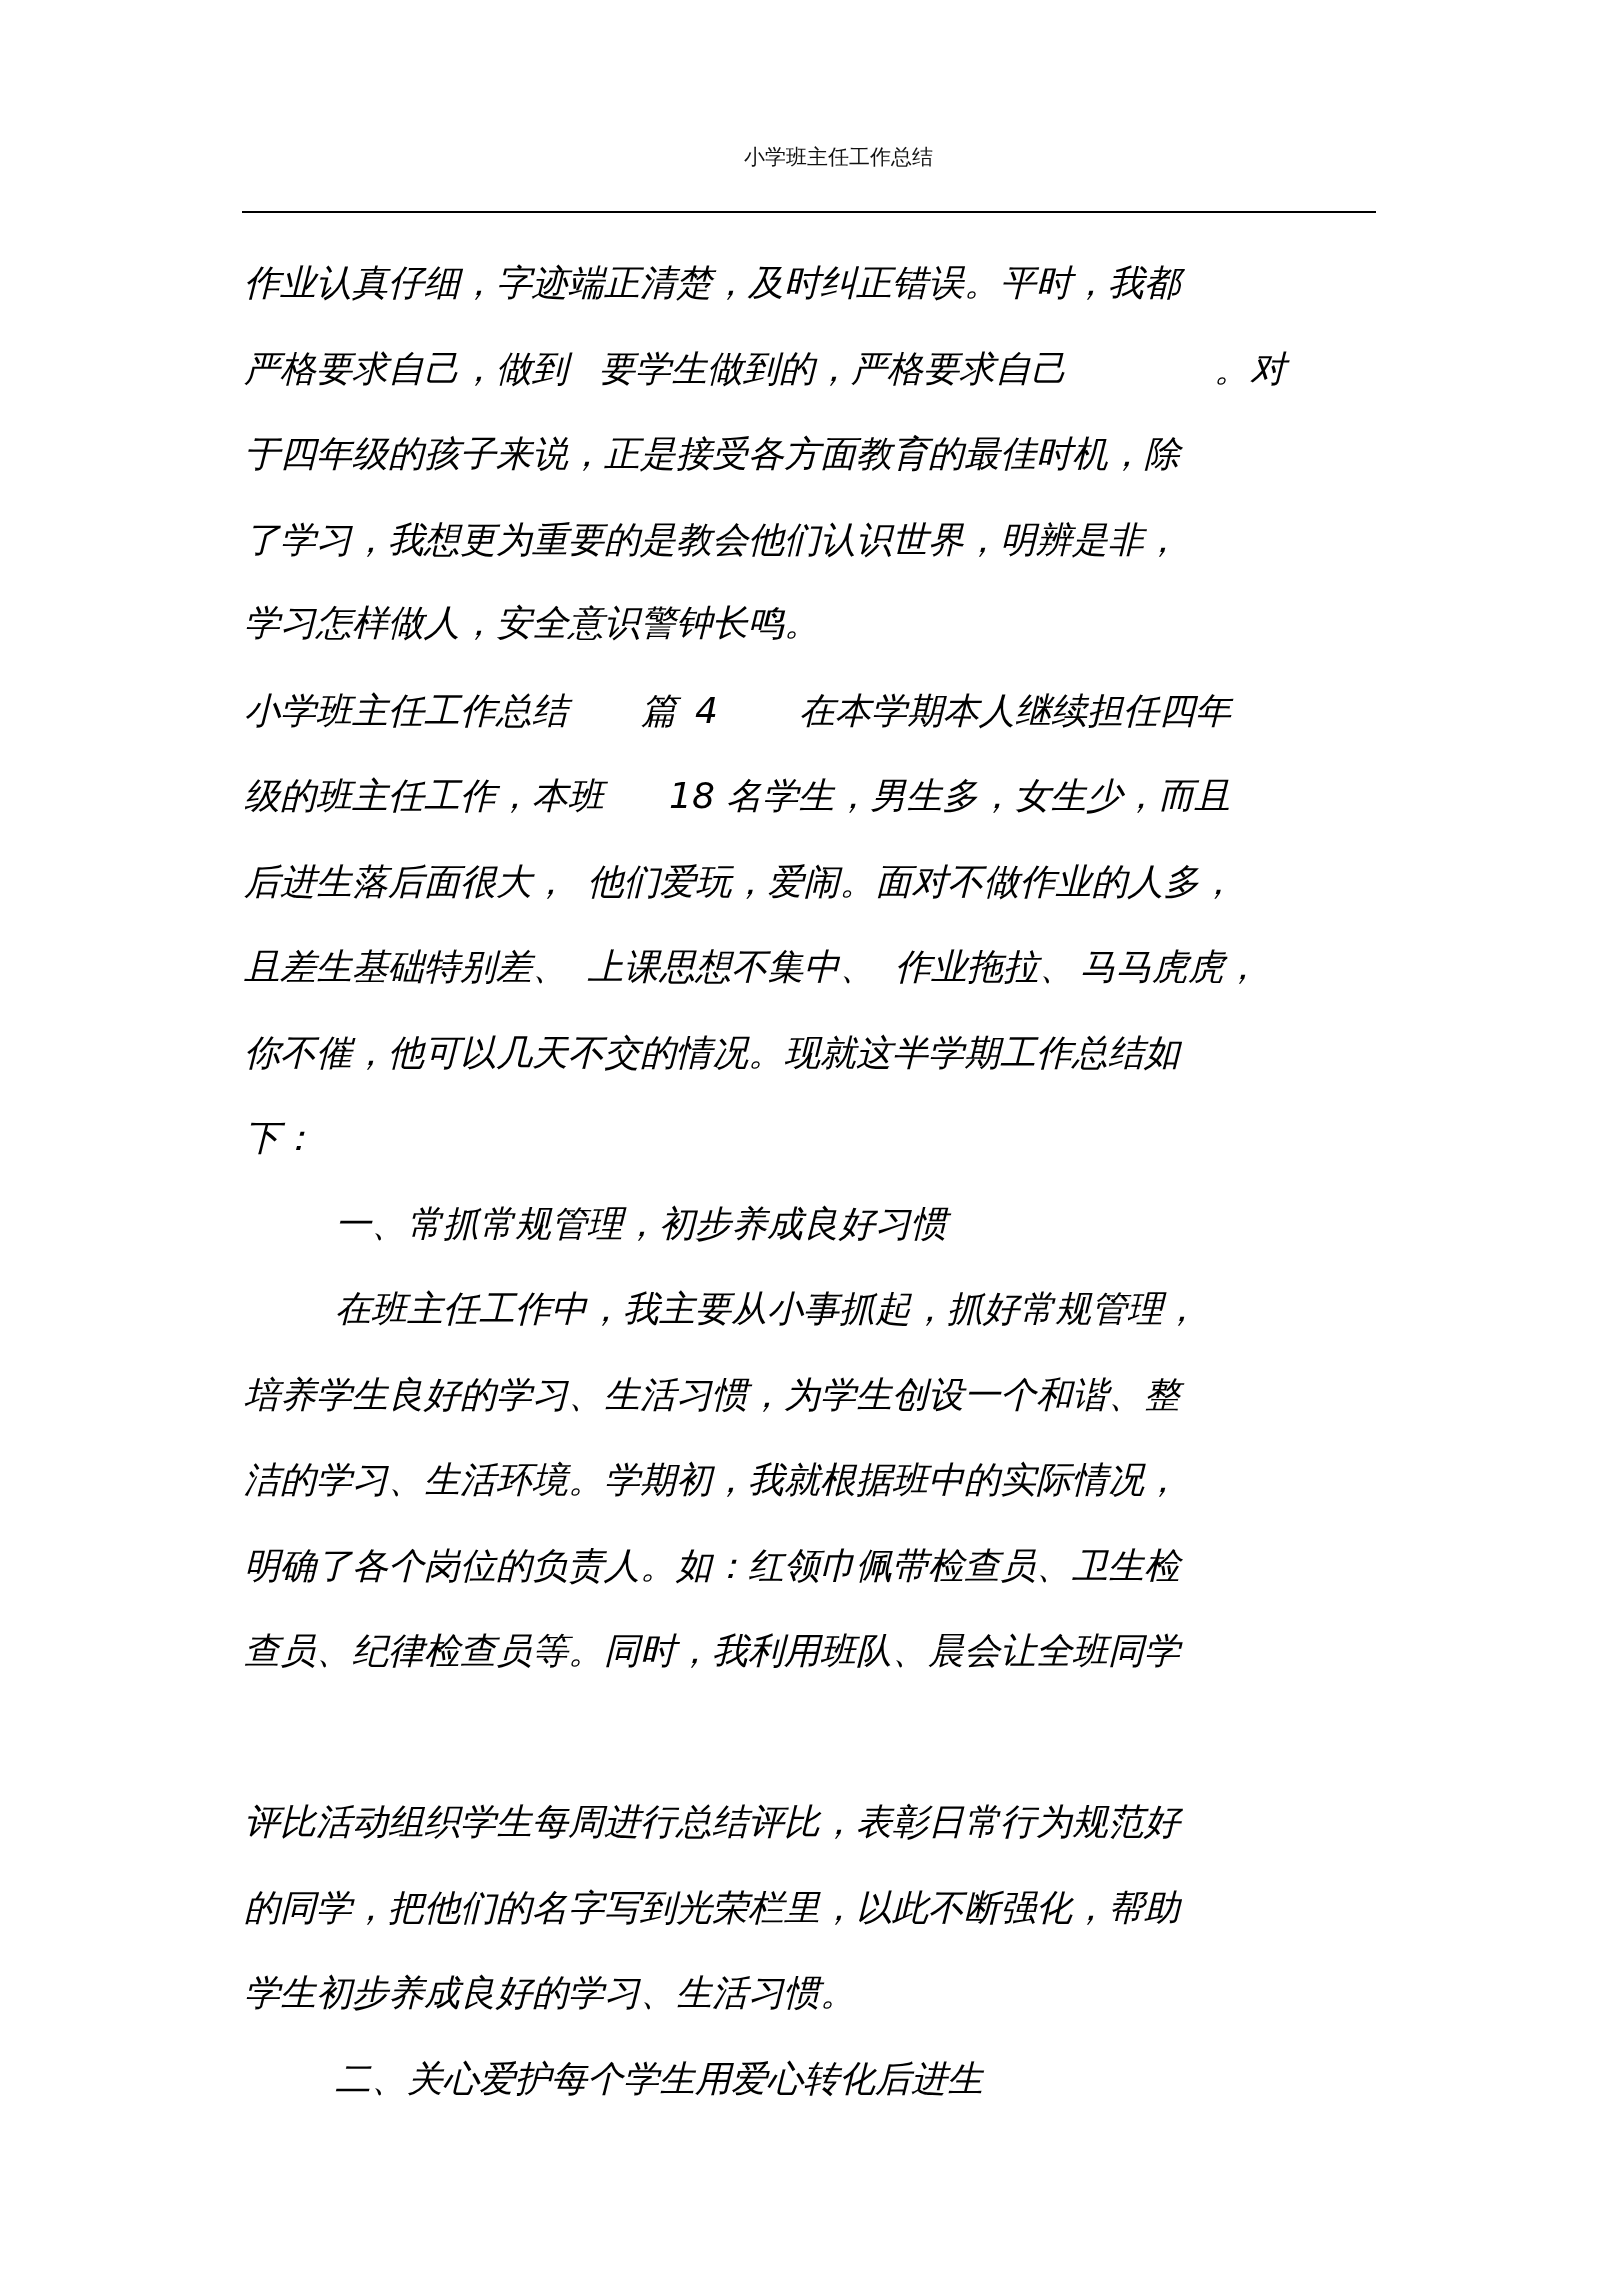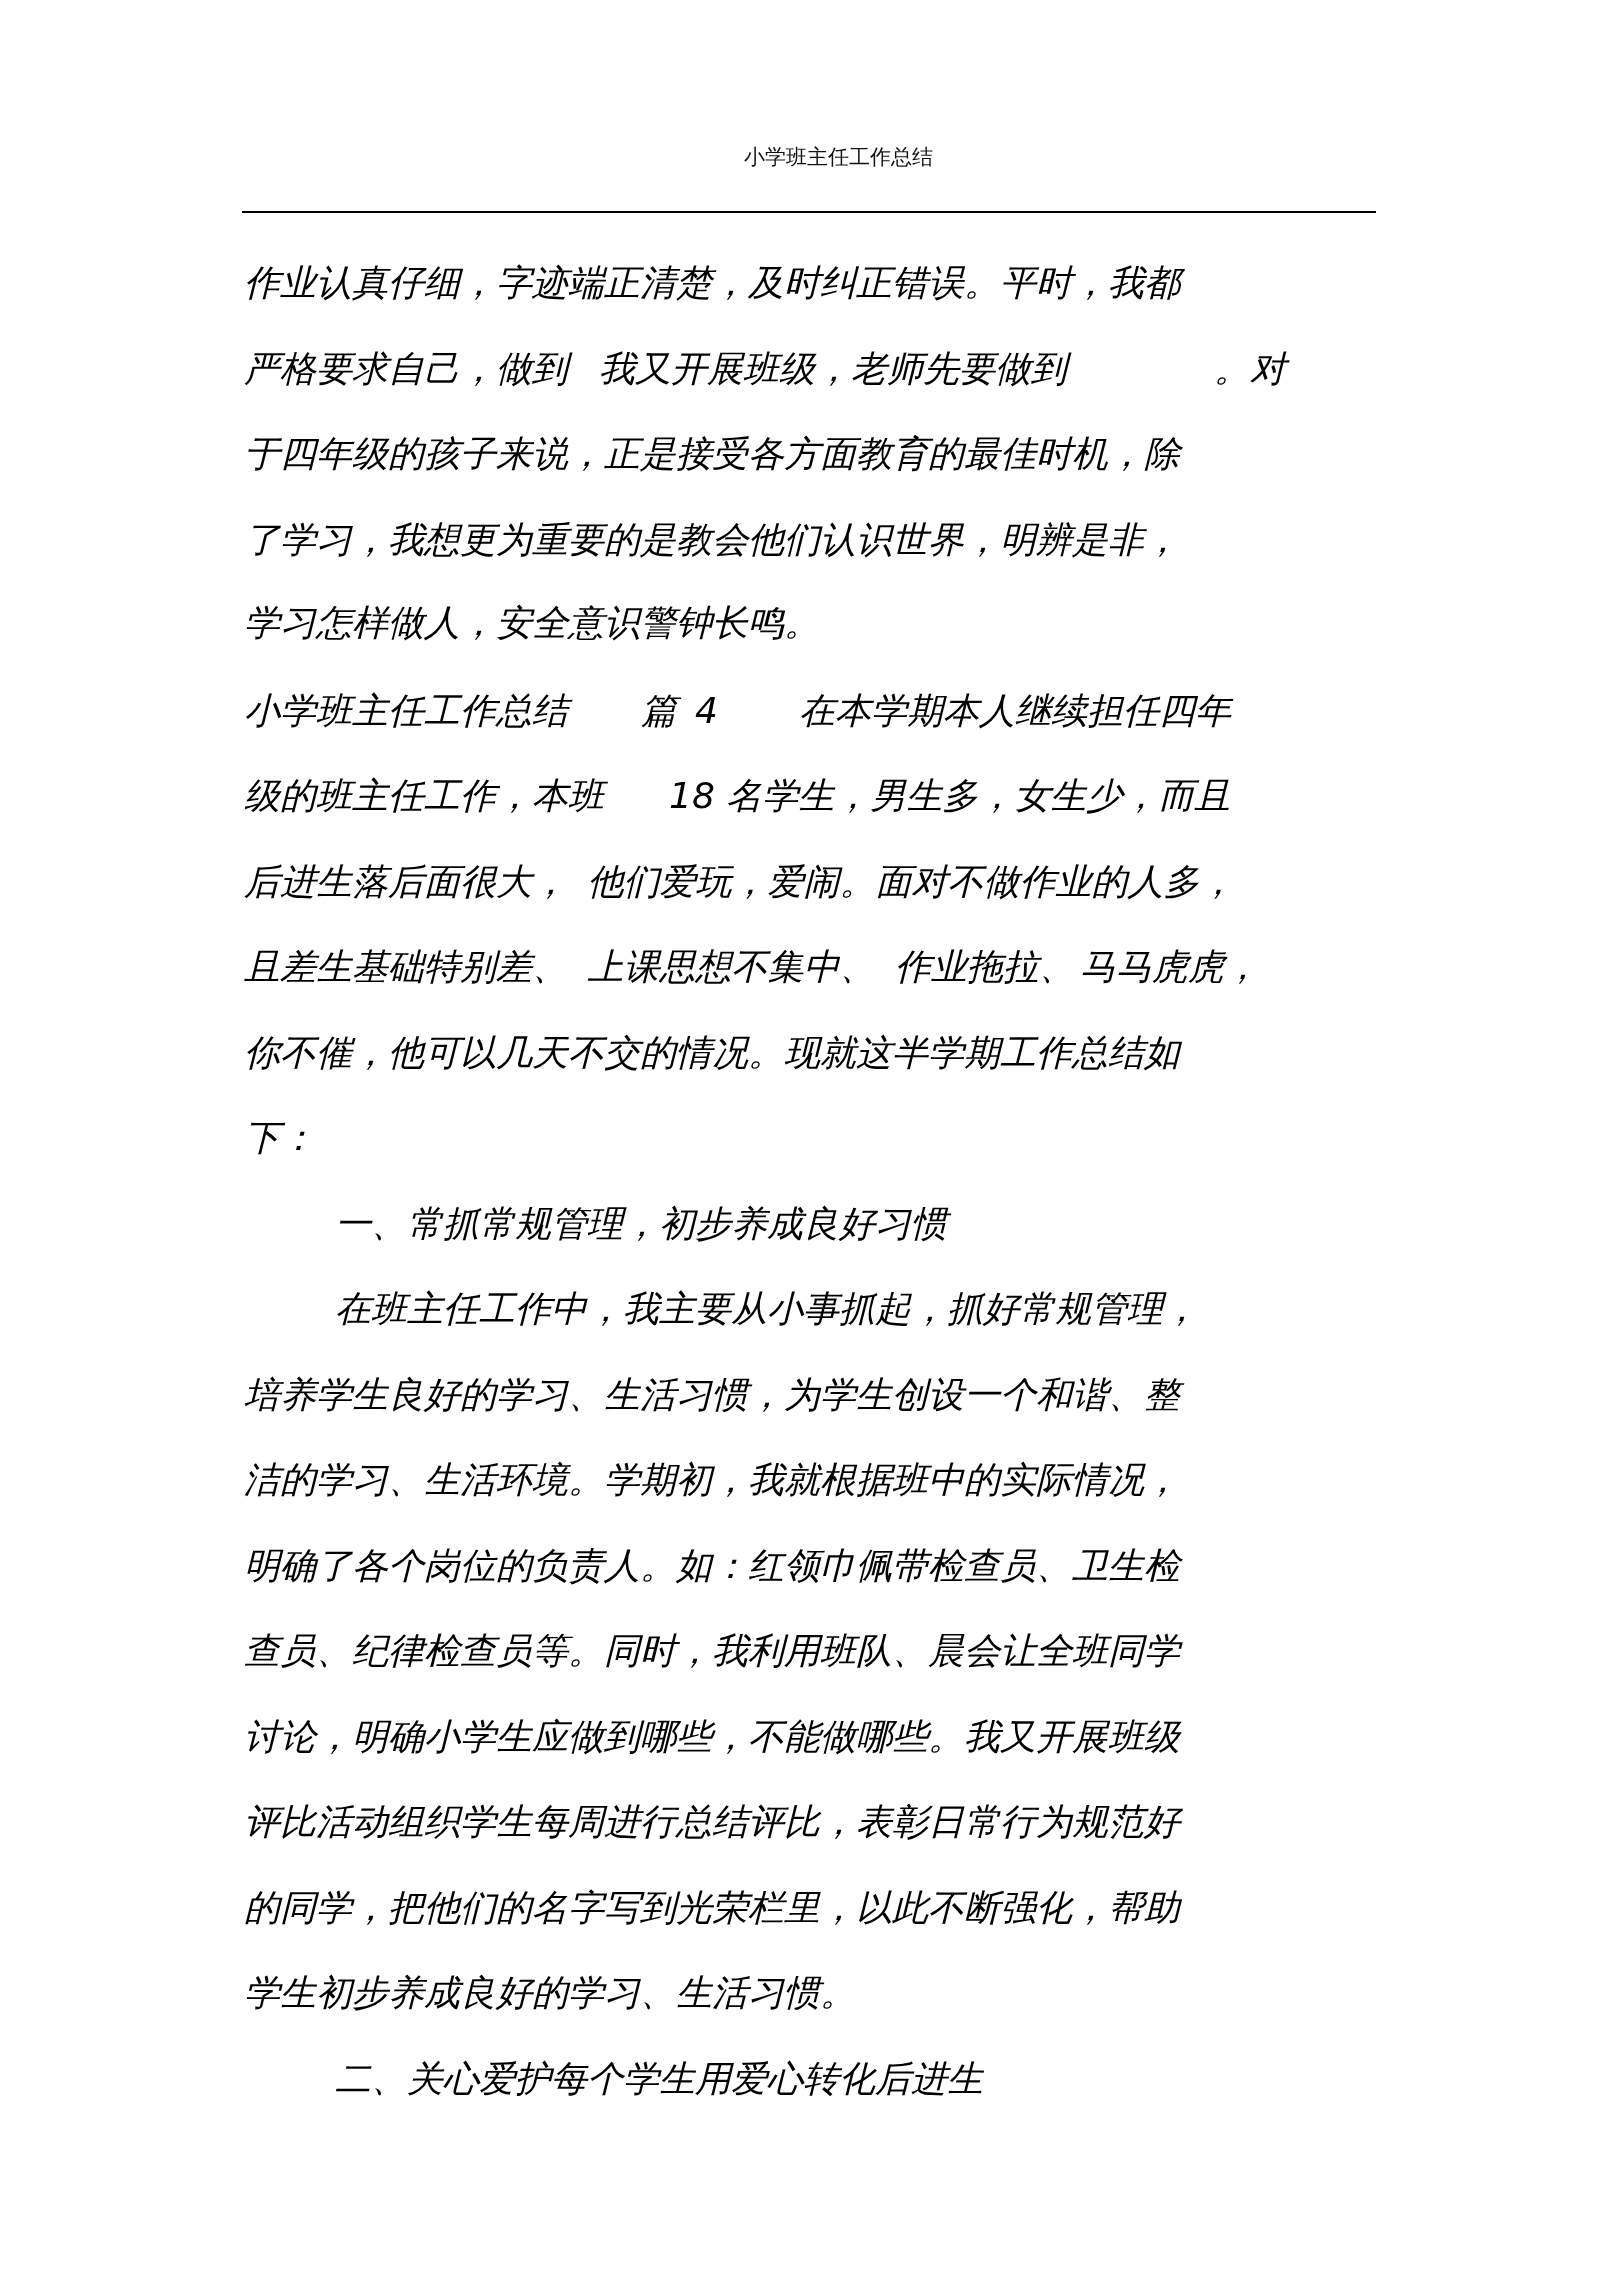--- a/index.html
+++ b/index.html
@@ -15,21 +15,21 @@
 </style>
 </head>
 <body>
 
 <div class="page">
   <div class="running-header">小学班主任工作总结</div>
   <div class="rule"></div>
 
   <div class="line" style="top:236px">作业认真仔细，字迹端正清楚，及时纠正错误。平时，我都</div>
 
-  <div class="line" style="top:322px"><span>严格要求自己，做到</span><span class="gap" style="width:31px"></span><span>我又开展班级，老师先要做到</span><span class="gap" style="width:147px"></span><span>。对</span></div>
+  <div class="line" style="top:322px"><span>严格要求自己，做到</span><span class="gap" style="width:31px"></span><span>要学生做到的，严格要求自己</span><span class="gap" style="width:147px"></span><span>。对</span></div>
 
   <div class="line" style="top:407px">于四年级的孩子来说，正是接受各方面教育的最佳时机，除</div>
   <div class="line" style="top:493px">了学习，我想更为重要的是教会他们认识世界，明辨是非，</div>
   <div class="line" style="top:576px">学习怎样做人，安全意识警钟长鸣。</div>
 
   <div class="line" style="top:664px"><span>小学班主任工作总结</span><span class="gap" style="width:73px"></span><span>篇</span><span class="gap" style="width:18px"></span><span>4</span><span class="gap" style="width:81px"></span><span>在本学期本人继续担任四年</span></div>
 
   <div class="line" style="top:749px"><span>级的班主任工作，本班</span><span class="gap" style="width:65px"></span><span>18</span><span class="gap" style="width:11.4px"></span><span>名学生，男生多，女生少，而且</span></div>
 
   <div class="line" style="top:835px"><span>后进生落后面很大，</span><span class="gap" style="width:19.5px"></span><span>他们爱玩，爱闹。面对不做作业的人多，</span></div>
@@ -37,19 +37,18 @@
   <div class="line" style="top:920px"><span>且差生基础特别差、</span><span class="gap" style="width:19.5px"></span><span>上课思想不集中、</span><span class="gap" style="width:19.5px"></span><span>作业拖拉、</span><span class="gap" style="width:4.9px"></span><span>马马虎虎，</span></div>
 
   <div class="line" style="top:1006px">你不催，他可以几天不交的情况。现就这半学期工作总结如</div>
   <div class="line" style="top:1091px">下：</div>
   <div class="line indent" style="top:1177px">一、常抓常规管理，初步养成良好习惯</div>
   <div class="line indent" style="top:1262px">在班主任工作中，我主要从小事抓起，抓好常规管理，</div>
   <div class="line" style="top:1348px">培养学生良好的学习、生活习惯，为学生创设一个和谐、整</div>
   <div class="line" style="top:1433px">洁的学习、生活环境。学期初，我就根据班中的实际情况，</div>
   <div class="line" style="top:1519px">明确了各个岗位的负责人。如：红领巾佩带检查员、卫生检</div>
   <div class="line" style="top:1604px">查员、纪律检查员等。同时，我利用班队、晨会让全班同学</div>
-  <div class="line" style="top:1690px">讨论，明确小学生应做到哪些，不能做哪些。我又开展班级</div>
   <div class="line" style="top:1775px">评比活动组织学生每周进行总结评比，表彰日常行为规范好</div>
   <div class="line" style="top:1861px">的同学，把他们的名字写到光荣栏里，以此不断强化，帮助</div>
   <div class="line" style="top:1946px">学生初步养成良好的学习、生活习惯。</div>
   <div class="line indent" style="top:2032px">二、关心爱护每个学生用爱心转化后进生</div>
 </div>
 
 
 </body></html>

